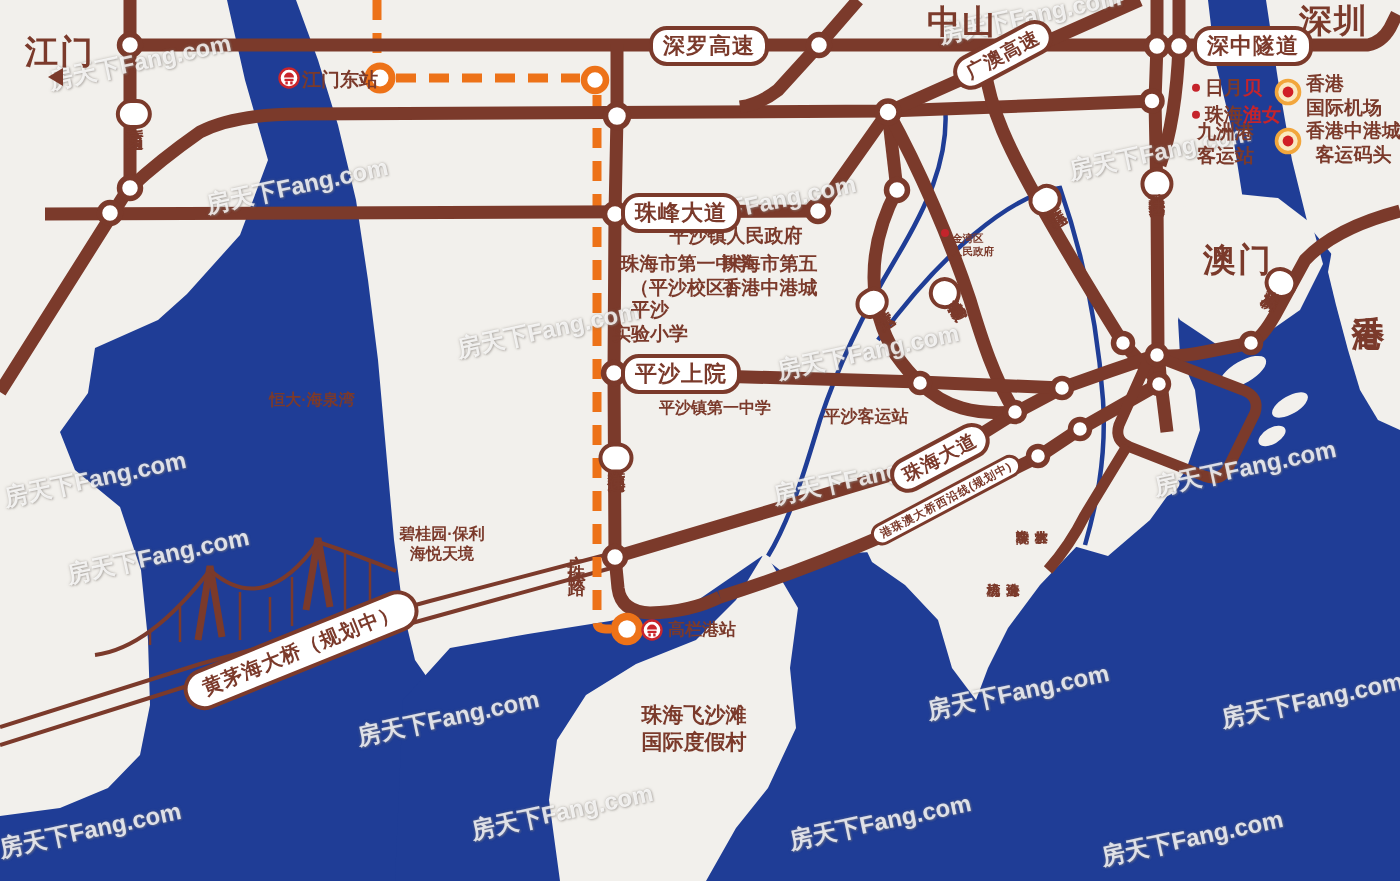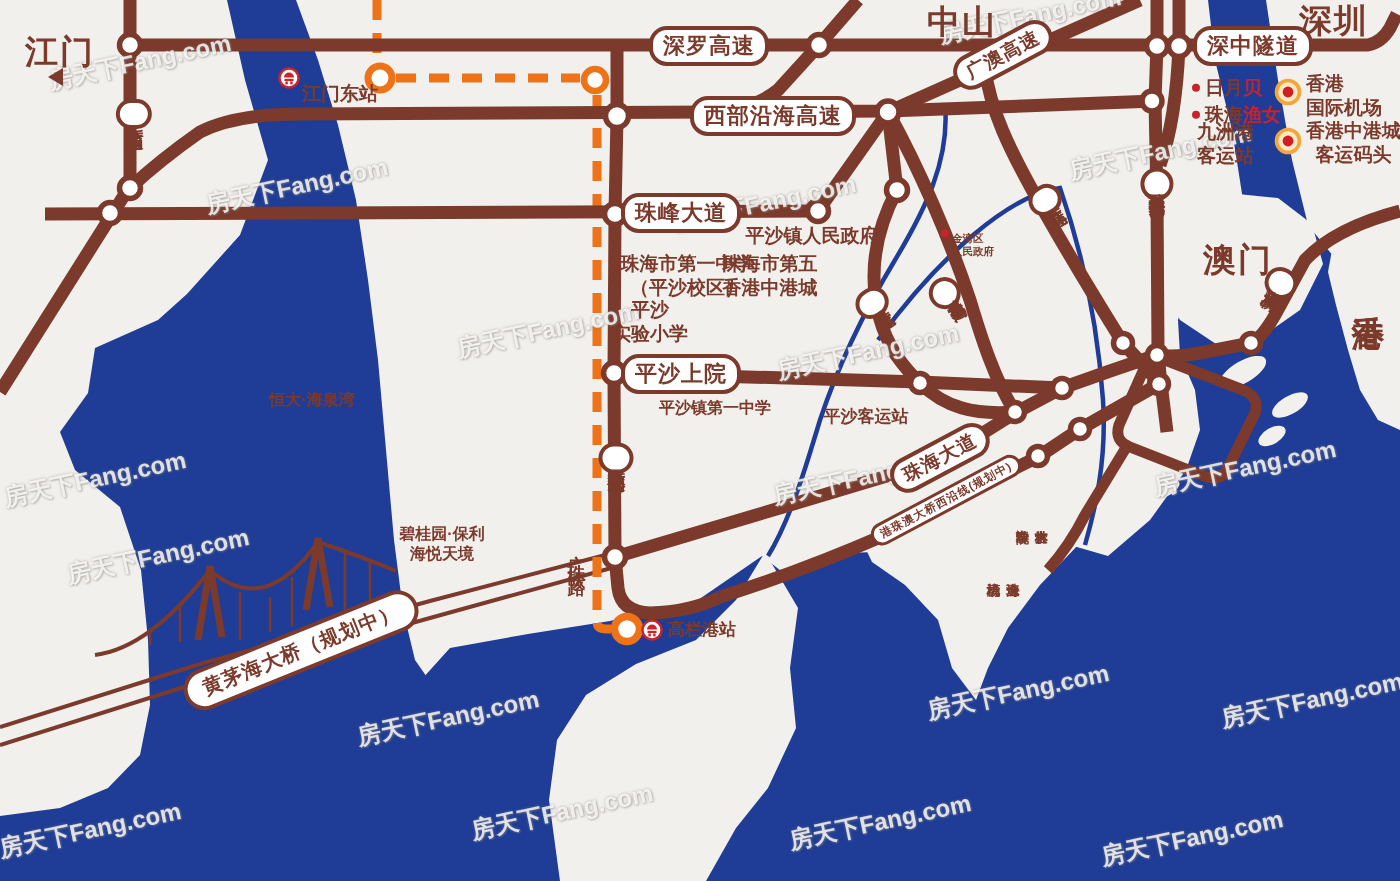--- a/index.html
+++ b/index.html
@@ -183,41 +183,40 @@
 <div class="tri" style="left:48px;top:68px"></div>
 <div class="lbl city" style="left:962px;top:22px">中山</div>
 <div class="lbl city" style="left:1334px;top:21px">深圳</div>
 <div class="lbl city" style="left:1238px;top:260px">澳门</div>
 <div class="lbl city vert" style="left:1368px;top:291px">香港</div>
 
 <div class="lbl pill" style="left:709px;top:46px">深罗高速</div>
 <div class="lbl pill vert" style="left:134px;top:114px;font-size:19px">新台高速</div>
 <div class="lbl pill" style="left:1253px;top:46px">深中隧道</div>
 <div class="lbl pill" style="left:1003px;top:55px;transform:translate(-50%,-50%) rotate(-28deg);font-size:19px">广澳高速</div>
-<div class="lbl pill" style="left:773px;top:116px">西部沿海高速</div>
 <div class="lbl pill" style="left:681px;top:213px">珠峰大道</div>
 <div class="lbl pill vert" style="left:1157px;top:184px;font-size:16.5px">珠三角环线高速</div>
 <div class="lbl pill vert" style="left:1045px;top:200px;font-size:17px;transform:translate(-50%,-50%) rotate(-32deg)">江珠高速</div>
 <div class="lbl pill vert" style="left:945px;top:293px;font-size:16px;transform:translate(-50%,-50%) rotate(-33deg)">珠海机场高速</div>
 <div class="lbl pill vert" style="left:872px;top:303px;font-size:17px;transform:translate(-50%,-50%) rotate(-35deg)">平东大道</div>
 <div class="lbl pill" style="left:681px;top:374px">平沙上院</div>
 <div class="lbl pill vert" style="left:616px;top:458px;font-size:18px">高栏港高速</div>
 <div class="lbl pill" style="left:940px;top:458px;transform:translate(-50%,-50%) rotate(-28deg);font-size:19px">珠海大道</div>
 <div class="lbl pill" style="left:946px;top:500px;transform:translate(-50%,-50%) rotate(-28deg);font-size:11.5px;border-width:3.5px;padding:1px 7px">港珠澳大桥西沿线(规划中)</div>
 <div class="lbl pill vert" style="left:1281px;top:283px;font-size:16.5px;transform:translate(-50%,-50%) rotate(30deg)">港珠澳大桥</div>
 <div class="lbl pill" style="left:301px;top:650px;transform:translate(-50%,-50%) rotate(-22deg);font-size:20px;border-radius:24px;padding:4px 16px">黄茅海大桥（规划中）</div>
 
-<div class="lbl left row" style="left:302px;top:94px;font-size:19px">
+<div class="lbl left row" style="left:302px;top:80px;font-size:19px">
   <span>江门东站</span>
 </div>
 <div class="lbl left row" style="left:668px;top:630px;font-size:17px">
   <span>高栏港站</span>
 </div>
 
-<div class="lbl poi" style="left:812px;top:236px">平沙镇人民政府</div>
+<div class="lbl poi" style="left:736px;top:236px">平沙镇人民政府</div>
 <div class="lbl poi" style="left:687px;top:276px">
   <div>珠海市第一中学</div>
   <div>（平沙校区）</div>
 </div>
 <div class="lbl poi" style="left:770px;top:276px">
   <div>珠海市第五</div>
   <div>香港中港城</div>
 </div>
 <div class="lbl poi" style="left:650px;top:322px">
   <div>平沙</div>
@@ -257,15 +256,19 @@
 </div>
 <div class="lbl poi vert" style="left:1031px;top:520px;font-size:13px;line-height:1.45">
   <div>吉林大学</div>
   <div>珠海学院</div>
 </div>
 <div class="lbl poi vert" style="left:1003px;top:572px;font-size:13.5px;line-height:1.45">
   <div>珠海金</div>
   <div>湾机场</div>
 </div>
 <div class="lbl vert" style="left:576px;top:557px;font-size:18px;letter-spacing:8px">广珠铁路</div>
+<div class="lbl" style="left:694px;top:729px;font-size:21px">
+  <div>珠海飞沙滩</div>
+  <div>国际度假村</div>
+</div>
 
 
 </div>
 
 </body></html>

